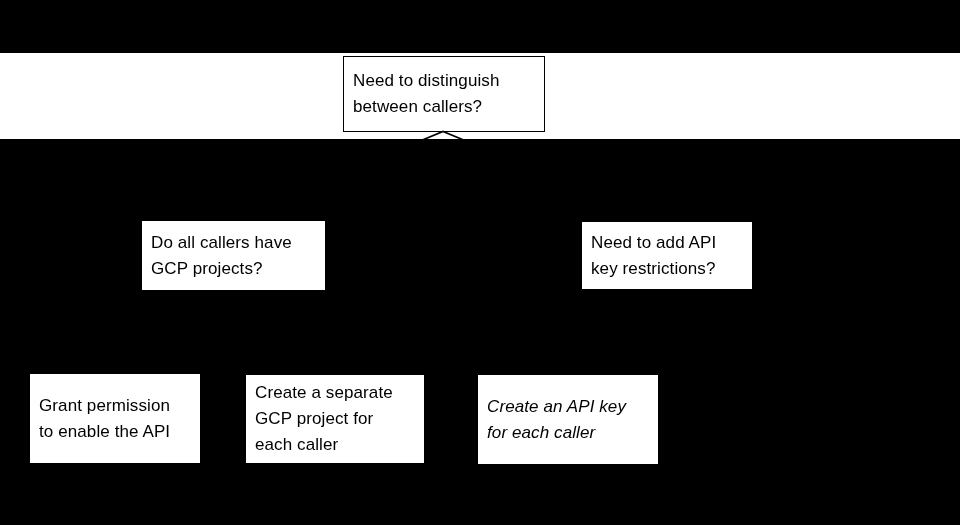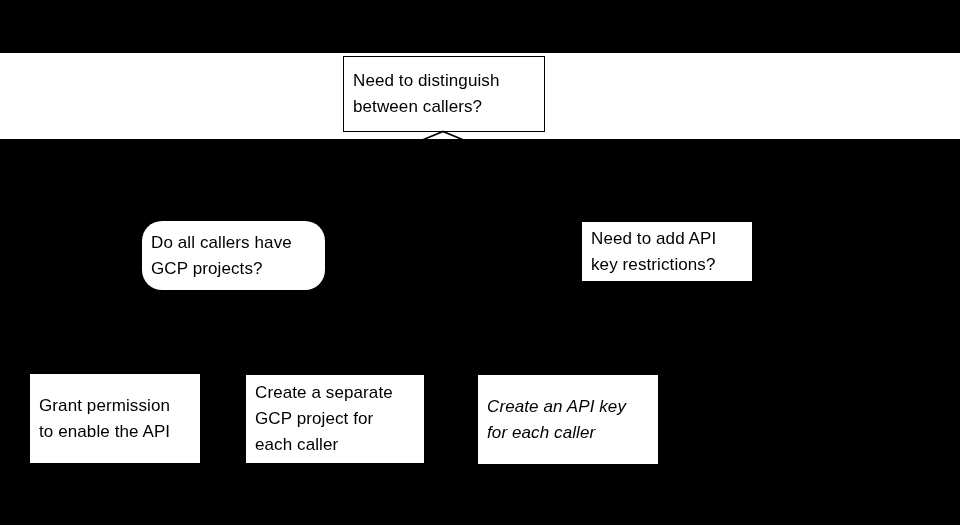--- a/index.html
+++ b/index.html
@@ -30,22 +30,22 @@
     letter-spacing: 0.1px;
   }
   .node .label {
     white-space: pre-line;
     padding: 0 6px 0 9px;
   }
   .node.root {
     left: 343px; top: 56px; width: 202px; height: 76px;
     border: 1.5px solid var(--stroke, #000000);
   }
-  .node.q1 { left: 142px; top: 221px; width: 183px; height: 69px; border-radius: 20px; }
-  .node.q2 { left: 582px; top: 222px; width: 170px; height: 59px; }
+  .node.q1 { left: 142px; top: 221px; width: 183px; height: 69px; }
+  .node.q2 { left: 582px; top: 222px; width: 170px; height: 67px; }
   .node.a1 { left: 30px;  top: 374px; width: 170px; height: 89px; }
   .node.a2 { left: 246px; top: 375px; width: 178px; height: 88px; }
   .node.a3 { left: 478px; top: 375px; width: 180px; height: 89px; font-style: italic; }
   .node.a4 { left: 693px; top: 374px; width: 194px; height: 88px; }
   #connector-overlay {
     position: absolute;
     left: 0; top: 0;
     width: 960px; height: 525px;
     pointer-events: none;
   }

